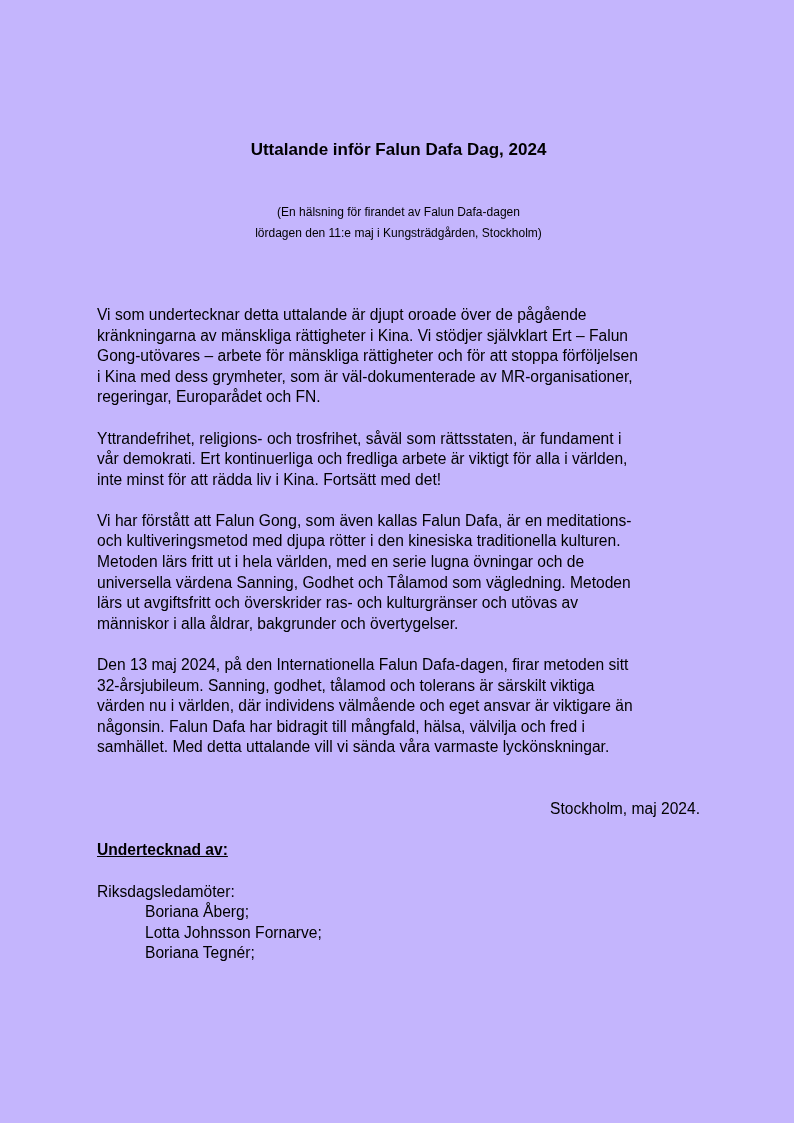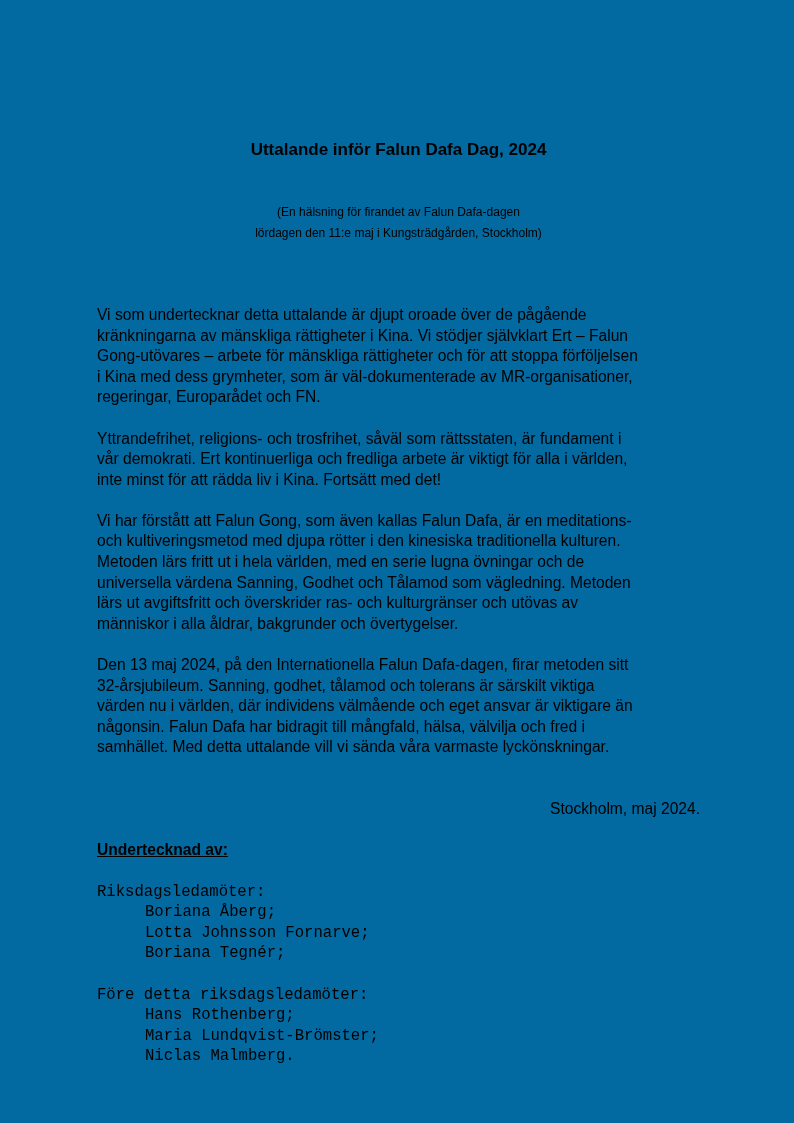--- a/index.html
+++ b/index.html
@@ -14,21 +14,21 @@
     color: #000000;
     font-size: 15.6px;
     line-height: 20.6px;
     overflow: hidden;
   }
   .page {
     box-sizing: border-box;
     width: 794px;
     height: 1123px;
     padding: 99px 94px 40px 97px;
-    background: #0369a1;
+    background: #c4b5fd;
   }
   .title-block {
     text-align: center;
     white-space: pre;
   }
   .doc-title {
     font-weight: bold;
     font-size: 17px;
     margin: 0;
   }
@@ -45,21 +45,20 @@
     margin: 41.2px 0 0 0;
     text-align: right;
   }
   .signed-heading {
     margin: 20.6px 0 0 0;
     font-weight: bold;
     text-decoration: underline;
   }
   .group {
     margin: 20.6px 0 0 0;
-    font-family: Liberation Mono, monospace;
   }
   .group-label {
     margin: 0;
   }
   .name-line {
     padding-left: 48px;
     margin: 0;
   }
 </style>
 </head>
@@ -100,20 +99,14 @@
 
   <p class="signed-heading">Undertecknad av:</p>
 
   <div class="group">
     <p class="group-label">Riksdagsledamöter:</p>
     <div class="name-line">Boriana Åberg;</div>
     <div class="name-line">Lotta Johnsson Fornarve;</div>
     <div class="name-line">Boriana Tegnér;</div>
   </div>
 
-  <div class="group">
-    <p class="group-label">Före detta riksdagsledamöter:</p>
-    <div class="name-line">Hans Rothenberg;</div>
-    <div class="name-line">Maria Lundqvist-Brömster;</div>
-    <div class="name-line">Niclas Malmberg.</div>
-  </div>
 
 </div>
 
 </body></html>

